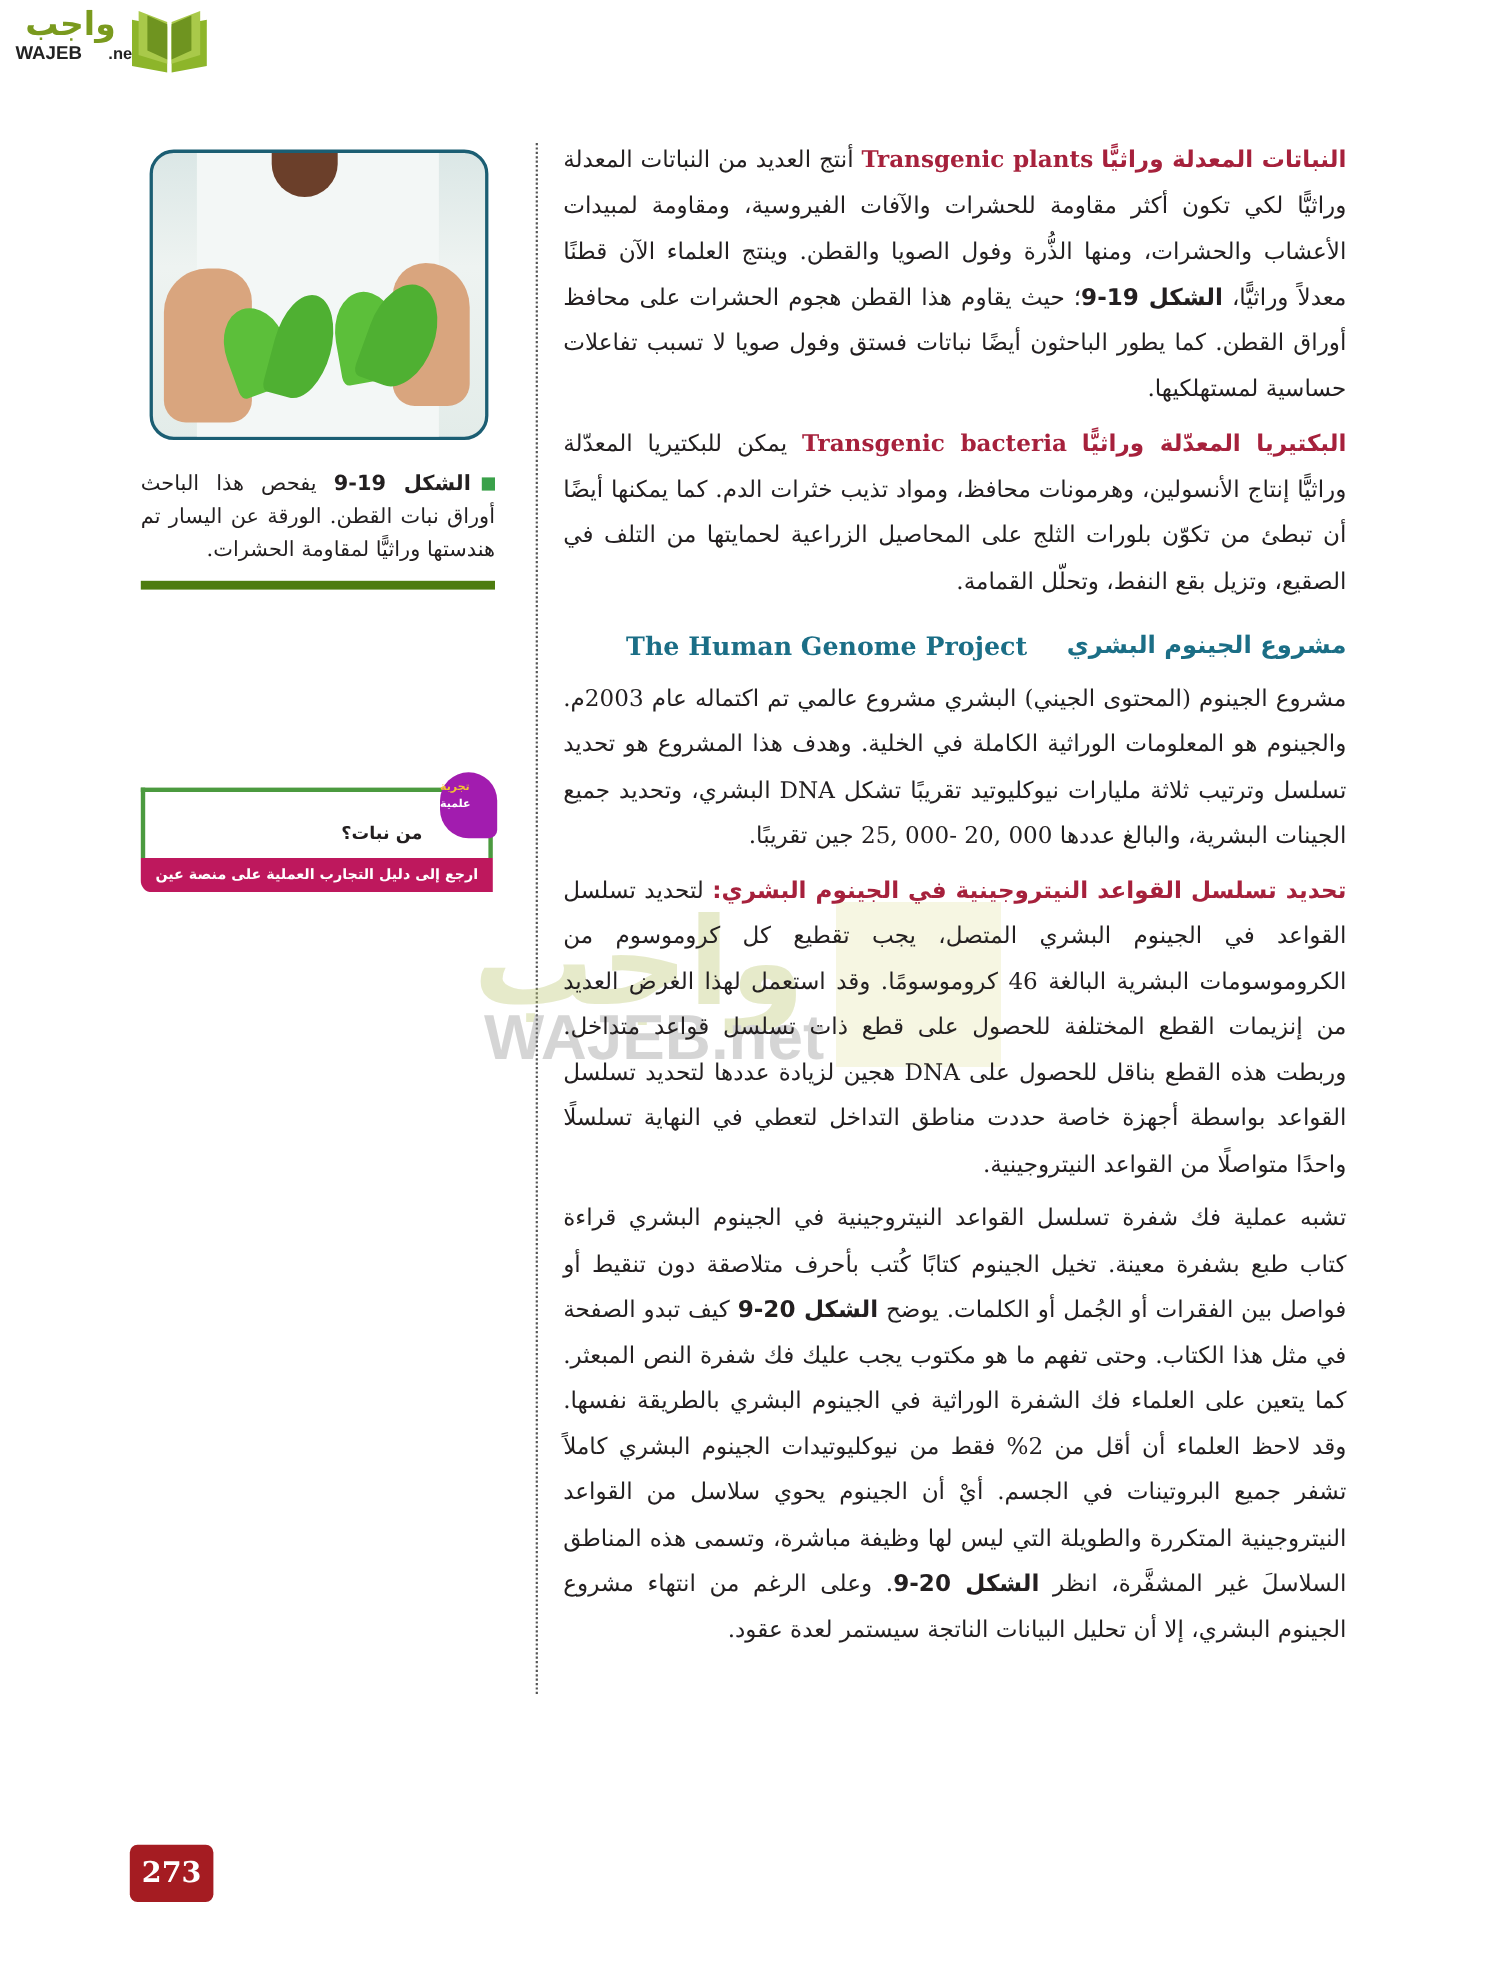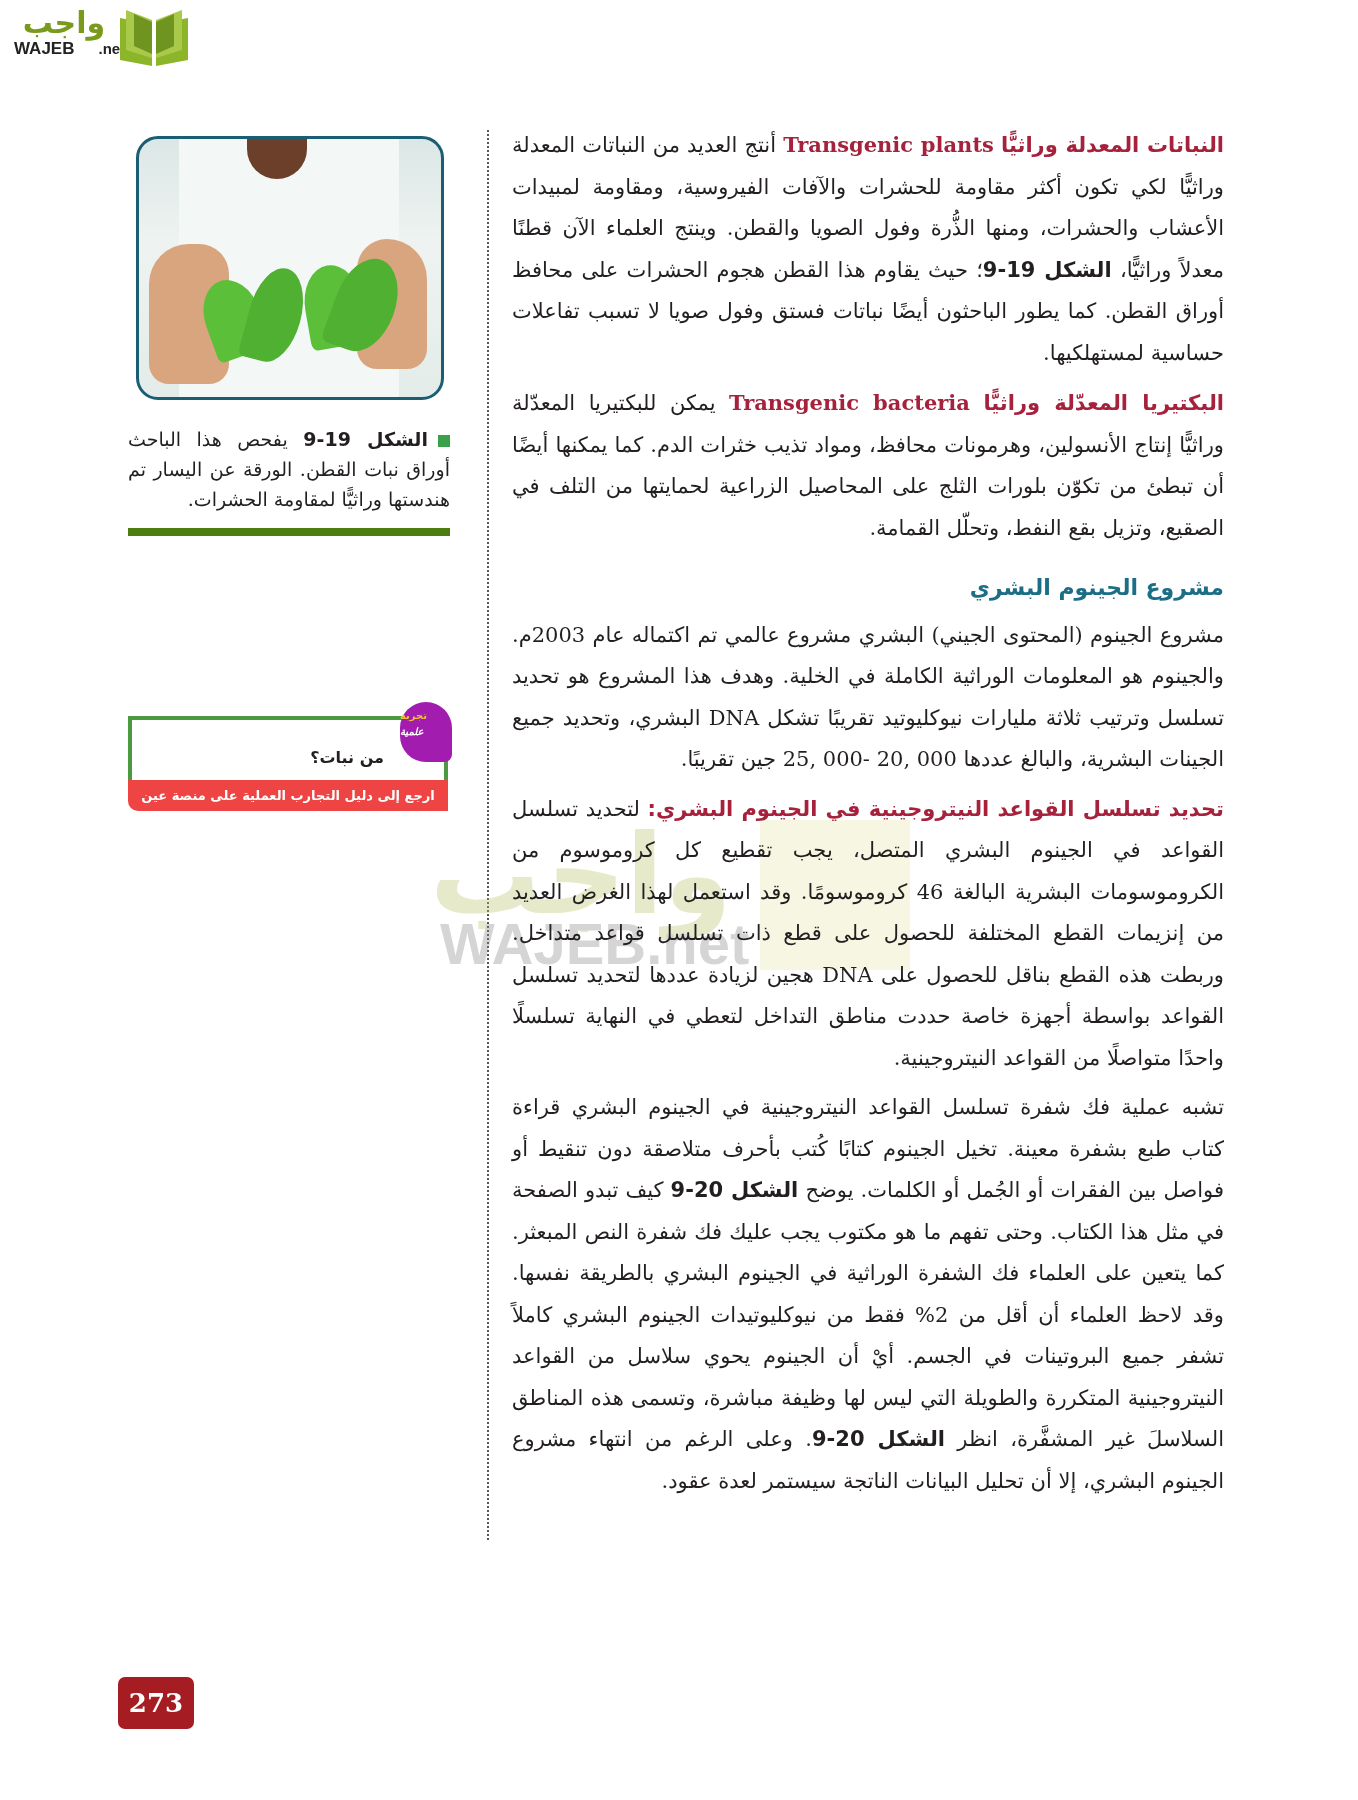--- a/index.html
+++ b/index.html
@@ -20,24 +20,24 @@
   .photo .hand-l { position:absolute; left:10px; top:105px; width:80px; height:140px; background:#d9a57e; border-radius:40px 30px 20px 20px; }
   .photo .hand-r { position:absolute; right:14px; top:100px; width:70px; height:130px; background:#d9a57e; border-radius:30px 40px 20px 20px; }
   .photo .leaf { position:absolute; background:#5cbf3a; border-radius:50% 50% 50% 10%; }
   .caption { margin-top:24px; direction:rtl; text-align:justify; font-size:19px; line-height:30px; color:#231f20; padding-bottom:14px; border-bottom:8px solid #4d7c0f; }
   .caption .sq { display:inline-block; width:12px; height:12px; background:#3aa14a; margin-left:10px; vertical-align:middle; }
   .caption b { font-family:"DejaVu Sans", sans-serif; }
 
   .activity { position:absolute; left:128px; top:716px; width:320px; }
   .activity .box { border:4px solid #4b9a3f; border-bottom:none; height:60px; background:#fff; position:relative; direction:rtl; }
   .activity .q { position:absolute; right:60px; top:28px; font-family:"DejaVu Sans", sans-serif; font-weight:bold; font-size:16px; }
-  .activity .bar { background:#ef4444; color:#fff; direction:rtl; text-align:center; font-family:"DejaVu Sans", sans-serif; font-weight:bold; font-size:13px; padding:8px 6px; border-radius:0 0 0 10px; }
+  .activity .bar { background:#be185d; color:#fff; direction:rtl; text-align:center; font-family:"DejaVu Sans", sans-serif; font-weight:bold; font-size:13px; padding:8px 6px; border-radius:0 0 0 10px; }
   .activity .badge { position:absolute; right:-8px; top:-18px; width:52px; height:60px; background:#a21caf; border-radius:28px 28px 8px 28px; text-align:left; font-family:"DejaVu Sans", sans-serif; font-size:10px; font-weight:bold; line-height:16px; padding-top:6px; box-sizing:border-box; }
   .activity .badge .t1 { color:#f1c232; display:block; }
-  .activity .badge .t2 { color:#fff; display:block;font-style:italic; }
+  .activity .badge .t2 { color:#fff; display:block; }
 
   .divider { position:absolute; left:487px; top:130px; width:0; height:1410px; border-left:2px dotted #555; }
 
   .main { position:absolute; left:512px; top:124px; width:712px; direction:rtl; text-align:justify; font-size:21px; line-height:41.5px; }
   .main p { margin:0; }
   .h-red { color:#a6213c; font-family:"DejaVu Sans", sans-serif; font-weight:bold; }
   .h-red-en { color:#a6213c; font-weight:bold; font-family:"DejaVu Serif", serif; }
   .p-gap { margin-top:8px !important; }
   .section-head { display:flex; flex-direction:row; justify-content:flex-start; align-items:center; margin:18px 0 6px 0; color:#1b6e86; font-weight:bold; }
   .section-head .ar { font-family:"DejaVu Sans", sans-serif; font-size:22px; margin-left:36px; }
@@ -109,20 +109,21 @@
   <p>
     <span class="h-red">النباتات المعدلة وراثيًّا</span>
     <span class="h-red-en">Transgenic plants</span><span> أنتج العديد من النباتات المعدلة وراثيًّا لكي تكون أكثر مقاومة للحشرات والآفات الفيروسية، ومقاومة لمبيدات الأعشاب والحشرات، ومنها الذُّرة وفول الصويا والقطن. وينتج العلماء الآن قطنًا معدلاً وراثيًّا، </span><span class="figref">الشكل 19-9</span><span>؛ حيث يقاوم هذا القطن هجوم الحشرات على محافظ أوراق القطن. كما يطور الباحثون أيضًا نباتات فستق وفول صويا لا تسبب تفاعلات حساسية لمستهلكيها.</span>
   </p>
   <p class="p-gap">
     <span class="h-red">البكتيريا المعدّلة وراثيًّا</span>
     <span class="h-red-en">Transgenic bacteria</span><span> يمكن للبكتيريا المعدّلة وراثيًّا إنتاج الأنسولين، وهرمونات محافظ، ومواد تذيب خثرات الدم. كما يمكنها أيضًا أن تبطئ من تكوّن بلورات الثلج على المحاصيل الزراعية لحمايتها من التلف في الصقيع، وتزيل بقع النفط، وتحلّل القمامة.</span>
   </p>
   <div class="section-head">
     <span class="ar">مشروع الجينوم البشري</span>
+    <span class="en">The Human Genome Project</span>
   </div>
   <p>مشروع الجينوم (المحتوى الجيني) البشري مشروع عالمي تم اكتماله عام 2003م. والجينوم هو المعلومات الوراثية الكاملة في الخلية. وهدف هذا المشروع هو تحديد تسلسل وترتيب ثلاثة مليارات نيوكليوتيد تقريبًا تشكل DNA البشري، وتحديد جميع الجينات البشرية، والبالغ عددها 000 ,20 -000 ,25 جين تقريبًا.</p>
   <p class="p-gap">
     <span class="h-red">تحديد تسلسل القواعد النيتروجينية في الجينوم البشري:</span><span> لتحديد تسلسل القواعد في الجينوم البشري المتصل، يجب تقطيع كل كروموسوم من الكروموسومات البشرية البالغة 46 كروموسومًا. وقد استعمل لهذا الغرض العديد من إنزيمات القطع المختلفة للحصول على قطع ذات تسلسل قواعد متداخل. وربطت هذه القطع بناقل للحصول على DNA هجين لزيادة عددها لتحديد تسلسل القواعد بواسطة أجهزة خاصة حددت مناطق التداخل لتعطي في النهاية تسلسلًا واحدًا متواصلًا من القواعد النيتروجينية.</span>
   </p>
   <p class="p-gap">
     <span>تشبه عملية فك شفرة تسلسل القواعد النيتروجينية في الجينوم البشري قراءة كتاب طبع بشفرة معينة. تخيل الجينوم كتابًا كُتب بأحرف متلاصقة دون تنقيط أو فواصل بين الفقرات أو الجُمل أو الكلمات. يوضح </span><span class="figref">الشكل 20-9</span><span> كيف تبدو الصفحة في مثل هذا الكتاب. وحتى تفهم ما هو مكتوب يجب عليك فك شفرة النص المبعثر. كما يتعين على العلماء فك الشفرة الوراثية في الجينوم البشري بالطريقة نفسها. وقد لاحظ العلماء أن أقل من 2% فقط من نيوكليوتيدات الجينوم البشري كاملاً تشفر جميع البروتينات في الجسم. أيْ أن الجينوم يحوي سلاسل من القواعد النيتروجينية المتكررة والطويلة التي ليس لها وظيفة مباشرة، وتسمى هذه المناطق السلاسلَ غير المشفَّرة، انظر </span><span class="figref">الشكل 20-9</span><span>. وعلى الرغم من انتهاء مشروع الجينوم البشري، إلا أن تحليل البيانات الناتجة سيستمر لعدة عقود.</span>
   </p>
 </div>
 

